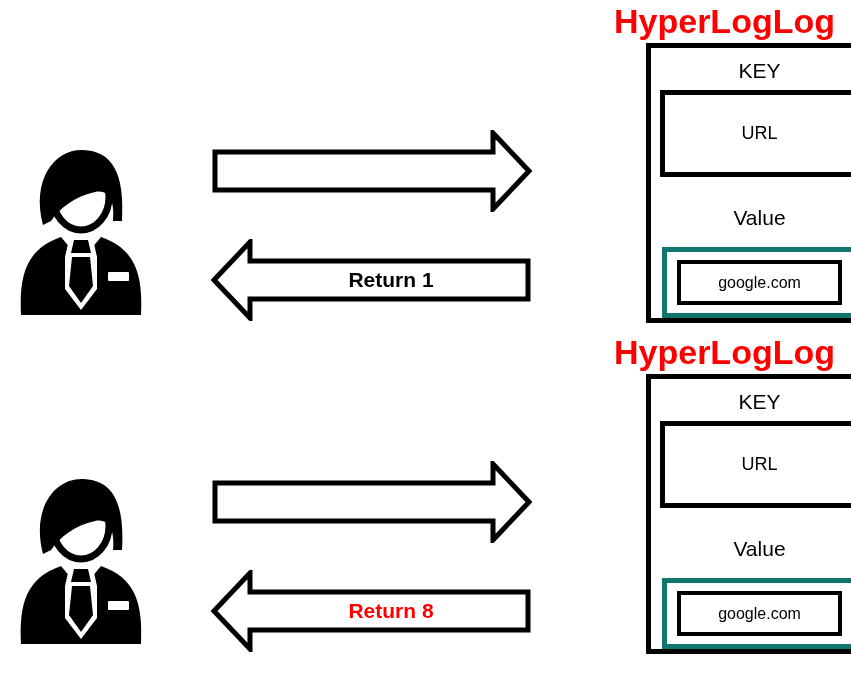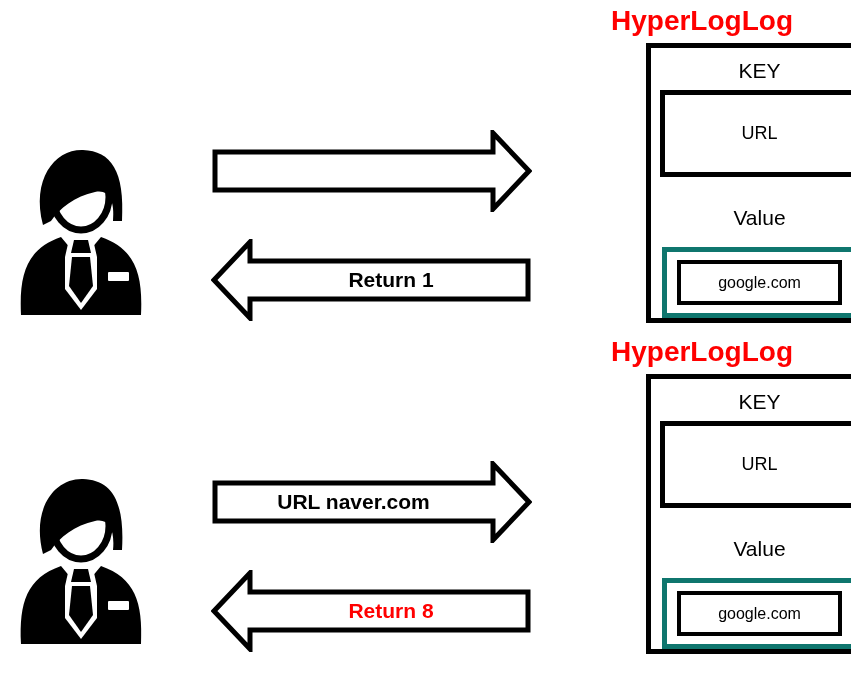--- a/index.html
+++ b/index.html
@@ -24,22 +24,22 @@
     position:absolute;height:38px;line-height:38px;text-align:center;
     font-weight:bold;font-size:21px;white-space:nowrap;
   }
   .req-label{left:215px;width:277px;color:#000;}
   .resp-label{left:252px;width:278px;}
   .req1{top:152px;} .resp1{top:261px;}
   .req2{top:483px;} .resp2{top:592px;}
 
   
   .hll-title{
-    position:absolute;left:611px;width:227px;text-align:left;
-    font-weight:bold;font-size:28px;line-height:30px;
+    position:absolute;left:611px;width:227px;text-align:center;
+    font-weight:bold;font-size:34px;line-height:30px;
   }
   .t1{top:6px;} .t2{top:337px;}
   .hll-box{
     position:absolute;left:646px;width:227px;height:280px;
     border:5px solid #000;background:#fff;
     display:flex;flex-direction:column;align-items:center;
   }
   .b1{top:43px;} .b2{top:374px;}
   .section-label{font-size:21px;line-height:26px;}
   .key-label{margin-top:10px;}
@@ -103,21 +103,20 @@
     <path d="M59,95 L73,95 L76,108 L56,108 Z" fill="#000"></path>
     <path d="M57,112 L75,112 L78,141 L66,158 L54,141 Z" fill="#000"></path>
     <rect x="93" y="127" width="21" height="9" rx="1" fill="#fff"></rect>
     <ellipse cx="66" cy="52" rx="28" ry="33" fill="#fff" stroke="#000" stroke-width="7"></ellipse>
     <path d="M28,80 C16,34 40,4 68,5 C96,6 110,26 107,76 L98,76 C100,56 94,44 80,47 C60,51 44,64 36,76 Z" fill="#000"></path>
   </svg>
 
   <svg class="arrow arrow-right ar2" viewBox="0 0 320 82" aria-hidden="true">
     <polygon points="3,22 281,22 281,3 317,41 281,79 281,60 3,60" fill="#fff" stroke="#000" stroke-width="5"></polygon>
   </svg>
-  <div class="arrow-label req-label req2">URL naver.com</div>
 
   <svg class="arrow arrow-left al2" viewBox="0 0 320 82" aria-hidden="true">
     <polygon points="317,22 39,22 39,3 3,41 39,79 39,60 317,60" fill="#fff" stroke="#000" stroke-width="5"></polygon>
   </svg>
   <div class="arrow-label resp-label resp2" style="color:#FF0000;">Return 8</div>
 
   <div class="hll-title t2" style="color:#FF0000;">HyperLogLog</div>
   <div class="hll-box b2">
     <div class="section-label key-label">KEY</div>
     <div class="url-box">

